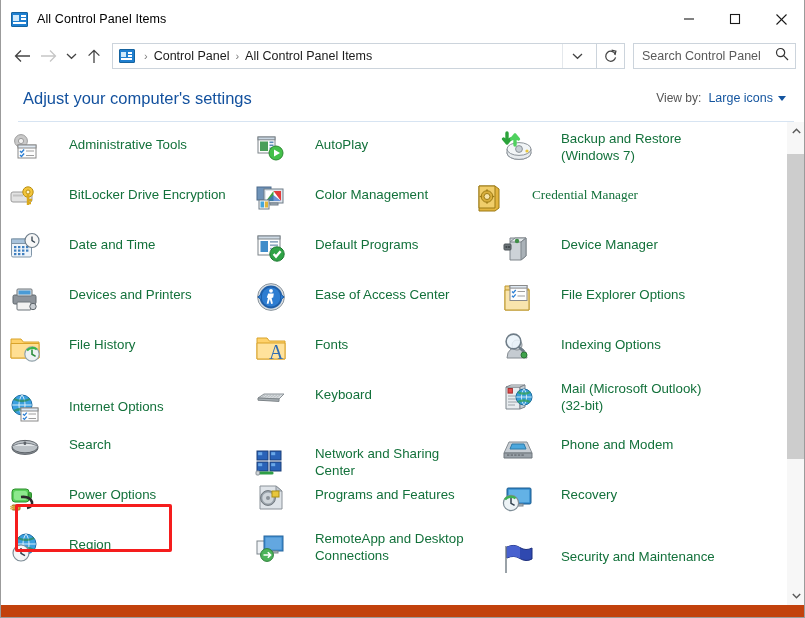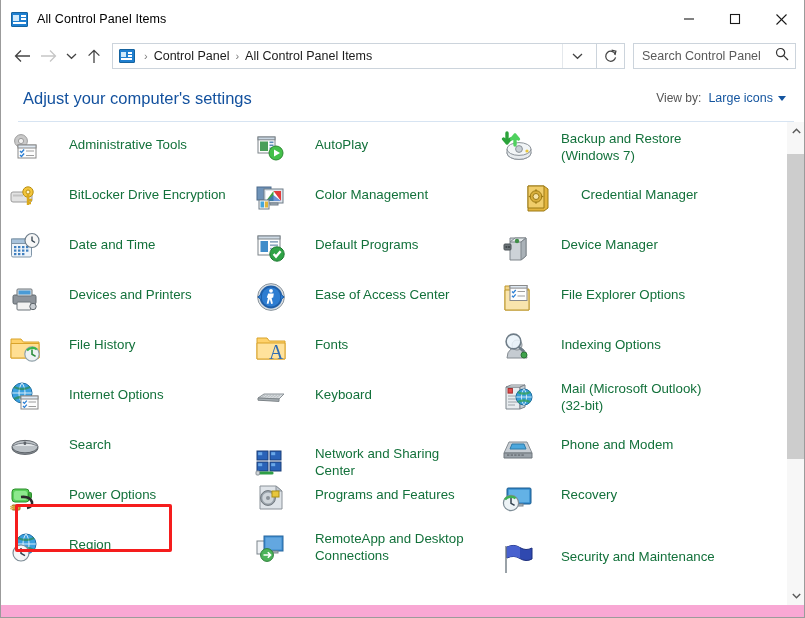--- a/index.html
+++ b/index.html
@@ -5,21 +5,21 @@
   * { box-sizing: border-box; margin: 0; padding: 0; }
   html, body {
     width: 805px; height: 618px;
     background: #ffffff;
     font-family: "Liberation Sans", sans-serif;
     overflow: hidden;
   }
   .window {
     position: relative;
     width: 805px; height: 618px;
-    background: #f9a8d4;
+    background: #c2410c;
     border: 1px solid #9b9b9b;
     border-top: none;
     overflow: hidden;
   }
 
   
   .titlebar {
     position: relative;
     height: 38px;
     background: #ffffff;
@@ -418,21 +418,21 @@
             <svg viewBox="0 0 32 32">
       <path d="M2 8 h10 l2.4 3 H30 v16 H2 Z" fill="#ffd26b" stroke="#d9a32a"></path>
       <path d="M2 12.5 h28 v14.5 H2 Z" fill="#ffdf93" stroke="#d9a32a"></path>
       <circle cx="23" cy="23" r="7.2" fill="#eef2f3" stroke="#8fa0a8" stroke-width="1.2"></circle>
       <path d="M23 18.5 V23.3 L26.6 25.4" stroke="#2d8f3e" stroke-width="1.6" fill="none"></path>
       <path d="M18 19.5 a7 7 0 0 1 9.8-1" stroke="#39b54a" stroke-width="2.2" fill="none"></path>
             </svg>
           </span>
           <span class="lbl">File History</span>
         </div>
-        <div class="item" style="left: 8px; top: 258px; text-align: center;">
+        <div class="item" style="left: 8px; top: 270px; text-align: center;">
           <span class="ico">
             <svg viewBox="0 0 32 32">
       <circle cx="13" cy="12" r="10" fill="#3aa0e0" stroke="#1e6fa8"></circle>
       <path d="M3.2 12 h19.6 M13 2 c4 5 4 15 0 20 M13 2 c-4 5 -4 15 0 20" stroke="#e8f4fb" stroke-width="0.9" fill="none"></path>
       <path d="M5 6 q8 4 16 0 M5 18 q8 -4 16 0" stroke="#2e8b57" stroke-width="2.4" fill="none" opacity="0.75"></path>
       <rect x="12" y="15" width="17" height="13" fill="#fdfdfd" stroke="#8a8a8a"></rect>
       <rect x="12" y="15" width="17" height="3" fill="#dfe9f3" stroke="#8a8a8a"></rect>
       <path d="M14 21 l1.4 1.4 l2.4-2.8" stroke="#2b7fd4" stroke-width="1.3" fill="none"></path>
       <path d="M14 25 l1.4 1.4 l2.4-2.8" stroke="#2b7fd4" stroke-width="1.3" fill="none"></path>
       <line x1="19.5" y1="21" x2="27" y2="21" stroke="#9d9d9d"></line>
@@ -627,21 +627,21 @@
       <ellipse cx="18" cy="18" rx="12" ry="6.4" fill="#f2f5f7" stroke="#8b9299"></ellipse>
       <circle cx="18" cy="18" r="3.4" fill="#c9d0d6" stroke="#8b9299"></circle>
       <circle cx="26" cy="20" r="1.6" fill="#e8c63c"></circle>
       <path d="M6 2 v10 M6 12 l-3.4 -4 M6 12 l3.4 -4" stroke="#2aa23a" stroke-width="3.4" fill="none" stroke-linecap="round"></path>
       <path d="M14 14 V4 M14 4 l-3.4 4 M14 4 l3.4 4" stroke="#4fd15e" stroke-width="3.4" fill="none" stroke-linecap="round"></path>
             </svg>
           </span>
           <span class="lbl">Backup and Restore
 (Windows 7)</span>
         </div>
-        <div class="item" style="left: 520px; top: 58px;">
+        <div class="item" style="left: 471px; top: 58px; font-family: Liberation Serif, serif;">
           <span class="ico">
             <svg viewBox="0 0 32 32">
       <path d="M7 5 h16 l4 3 v19 l-4 3 H7 Z" fill="#e2b43e" stroke="#9d7b14"></path>
       <path d="M7 5 h16 v22 H7 Z" fill="#f0cd6a" stroke="#9d7b14"></path>
       <circle cx="15" cy="15.5" r="5.8" fill="#d8ae3c" stroke="#9d7b14"></circle>
       <circle cx="15" cy="15.5" r="3" fill="#f6e3a8" stroke="#9d7b14"></circle>
       <g stroke="#9d7b14" stroke-width="1.2">
         <line x1="15" y1="8.2" x2="15" y2="10.2"></line>
                 <line x1="15" y1="20.8" x2="15" y2="22.8"></line>
         <line x1="7.7" y1="15.5" x2="9.7" y2="15.5"></line>

